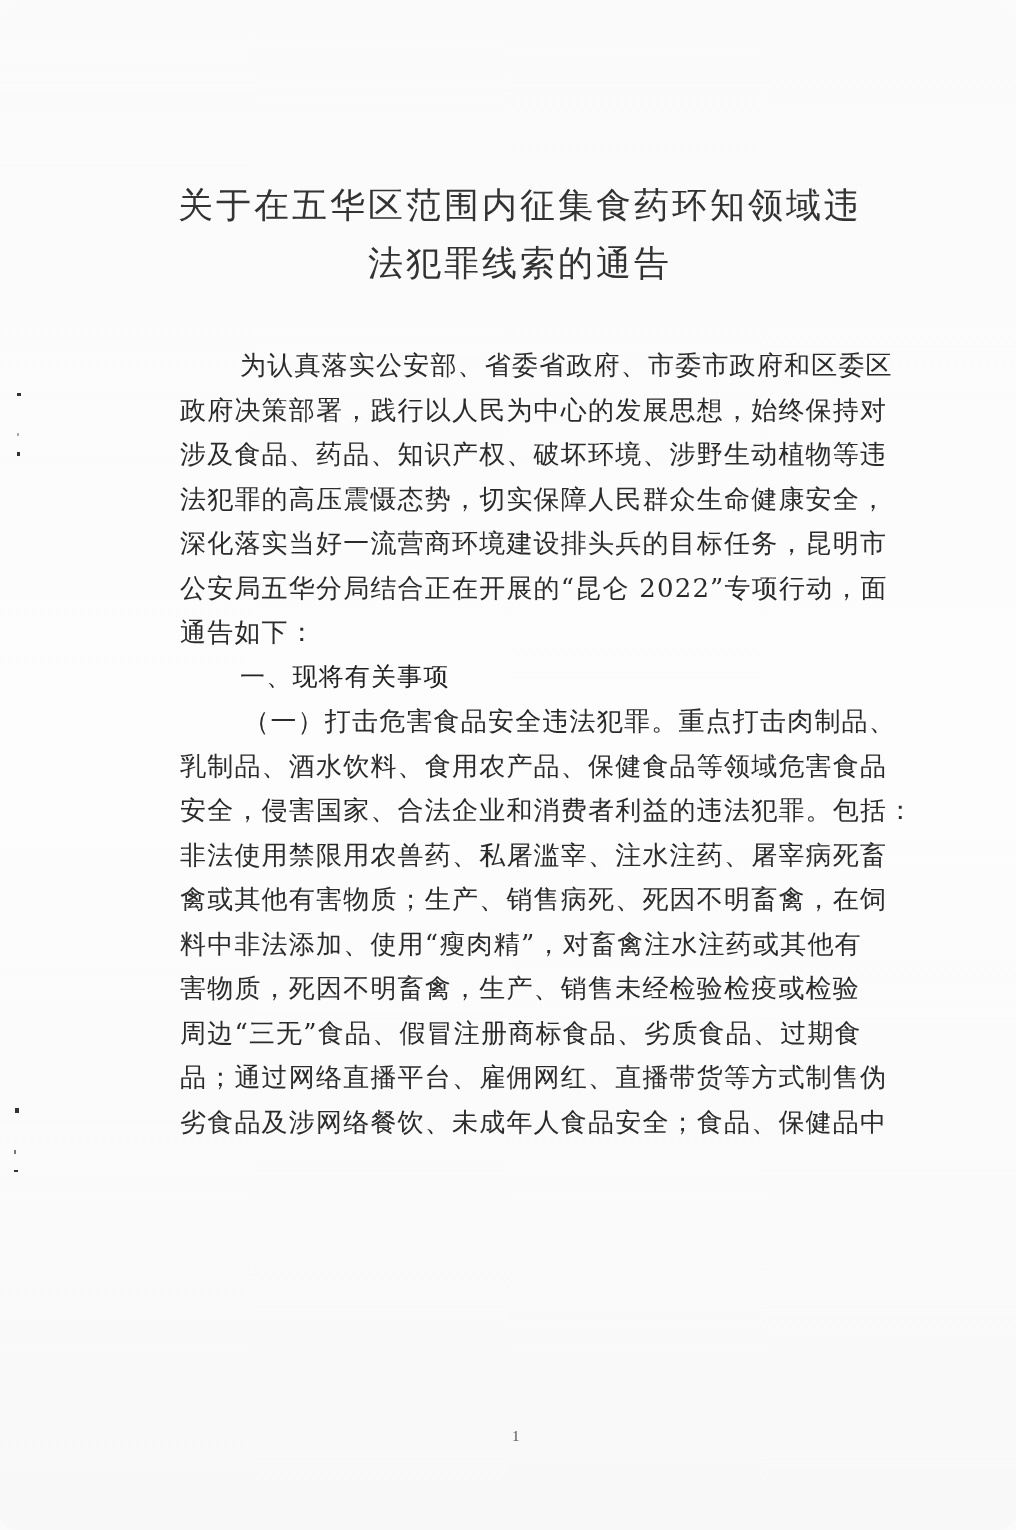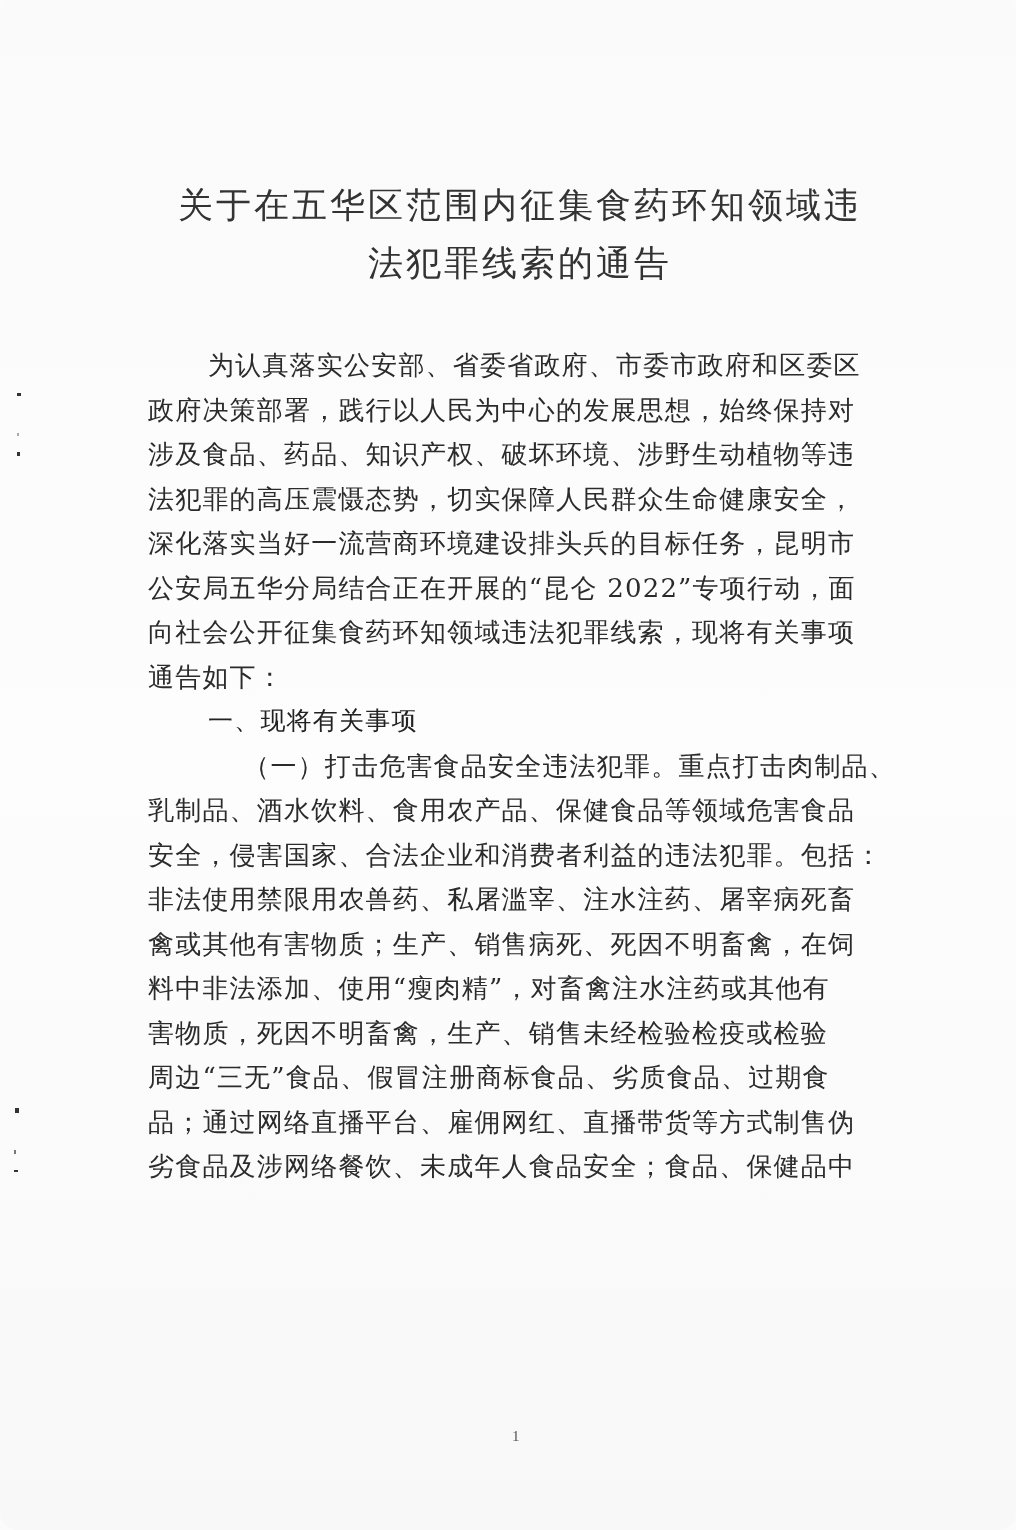--- a/index.html
+++ b/index.html
@@ -43,20 +43,21 @@
       top: 343px;
       width: 748px;
       font-size: 26px;
       line-height: 44.5px;
       letter-spacing: 1.2px;
       color: #2b2b2b;
     }
     .body-text .ln {
       display: block;
       white-space: nowrap;
+      margin-left: 32px;
     }
     .body-text .indent { padding-left: 60px; }
     .body-text .heading {
       font-family: "DejaVu Sans", "Liberation Sans", sans-serif;
       font-size: 25px;
       padding-left: 60px;
       color: #222;
     }
     .body-text .sub {
       padding-left: 52px;
@@ -99,21 +100,20 @@
   </h1>
 
   <div class="body-text">
     <div>
       <span class="ln indent">为认真落实公安部、省委省政府、市委市政府和区委区</span>
       <span class="ln">政府决策部署，践行以人民为中心的发展思想，始终保持对</span>
       <span class="ln">涉及食品、药品、知识产权、破坏环境、涉野生动植物等违</span>
       <span class="ln">法犯罪的高压震慑态势，切实保障人民群众生命健康安全，</span>
       <span class="ln">深化落实当好一流营商环境建设排头兵的目标任务，昆明市</span>
       <span class="ln">公安局五华分局结合正在开展的“昆仑 2022”专项行动，面</span>
-      <span class="ln">向社会公开征集食药环知领域违法犯罪线索，现将有关事项</span>
       <span class="ln">通告如下：</span>
     </div>
 
     <span class="ln heading">一、现将有关事项</span>
 
     <div>
       <span class="ln sub">（一）打击危害食品安全违法犯罪。重点打击肉制品、</span>
       <span class="ln">乳制品、酒水饮料、食用农产品、保健食品等领域危害食品</span>
       <span class="ln">安全，侵害国家、合法企业和消费者利益的违法犯罪。包括：</span>
       <span class="ln">非法使用禁限用农兽药、私屠滥宰、注水注药、屠宰病死畜</span>

